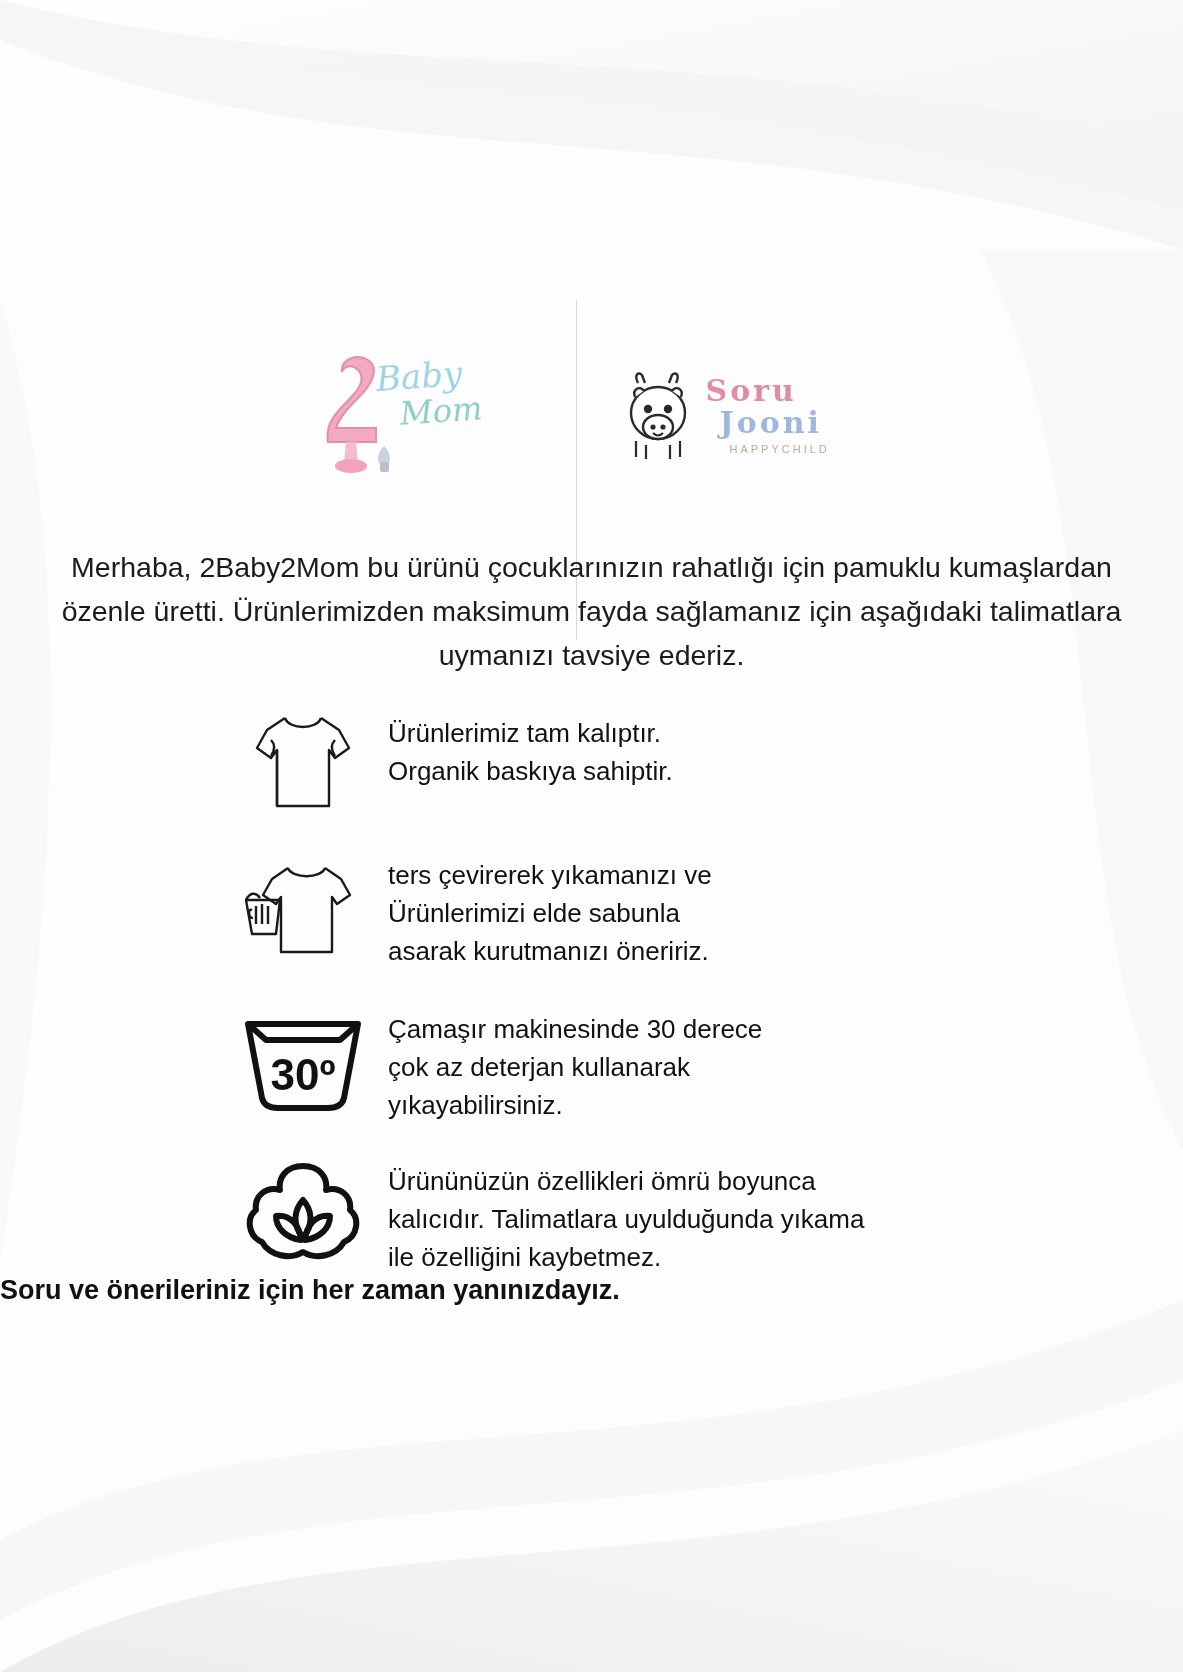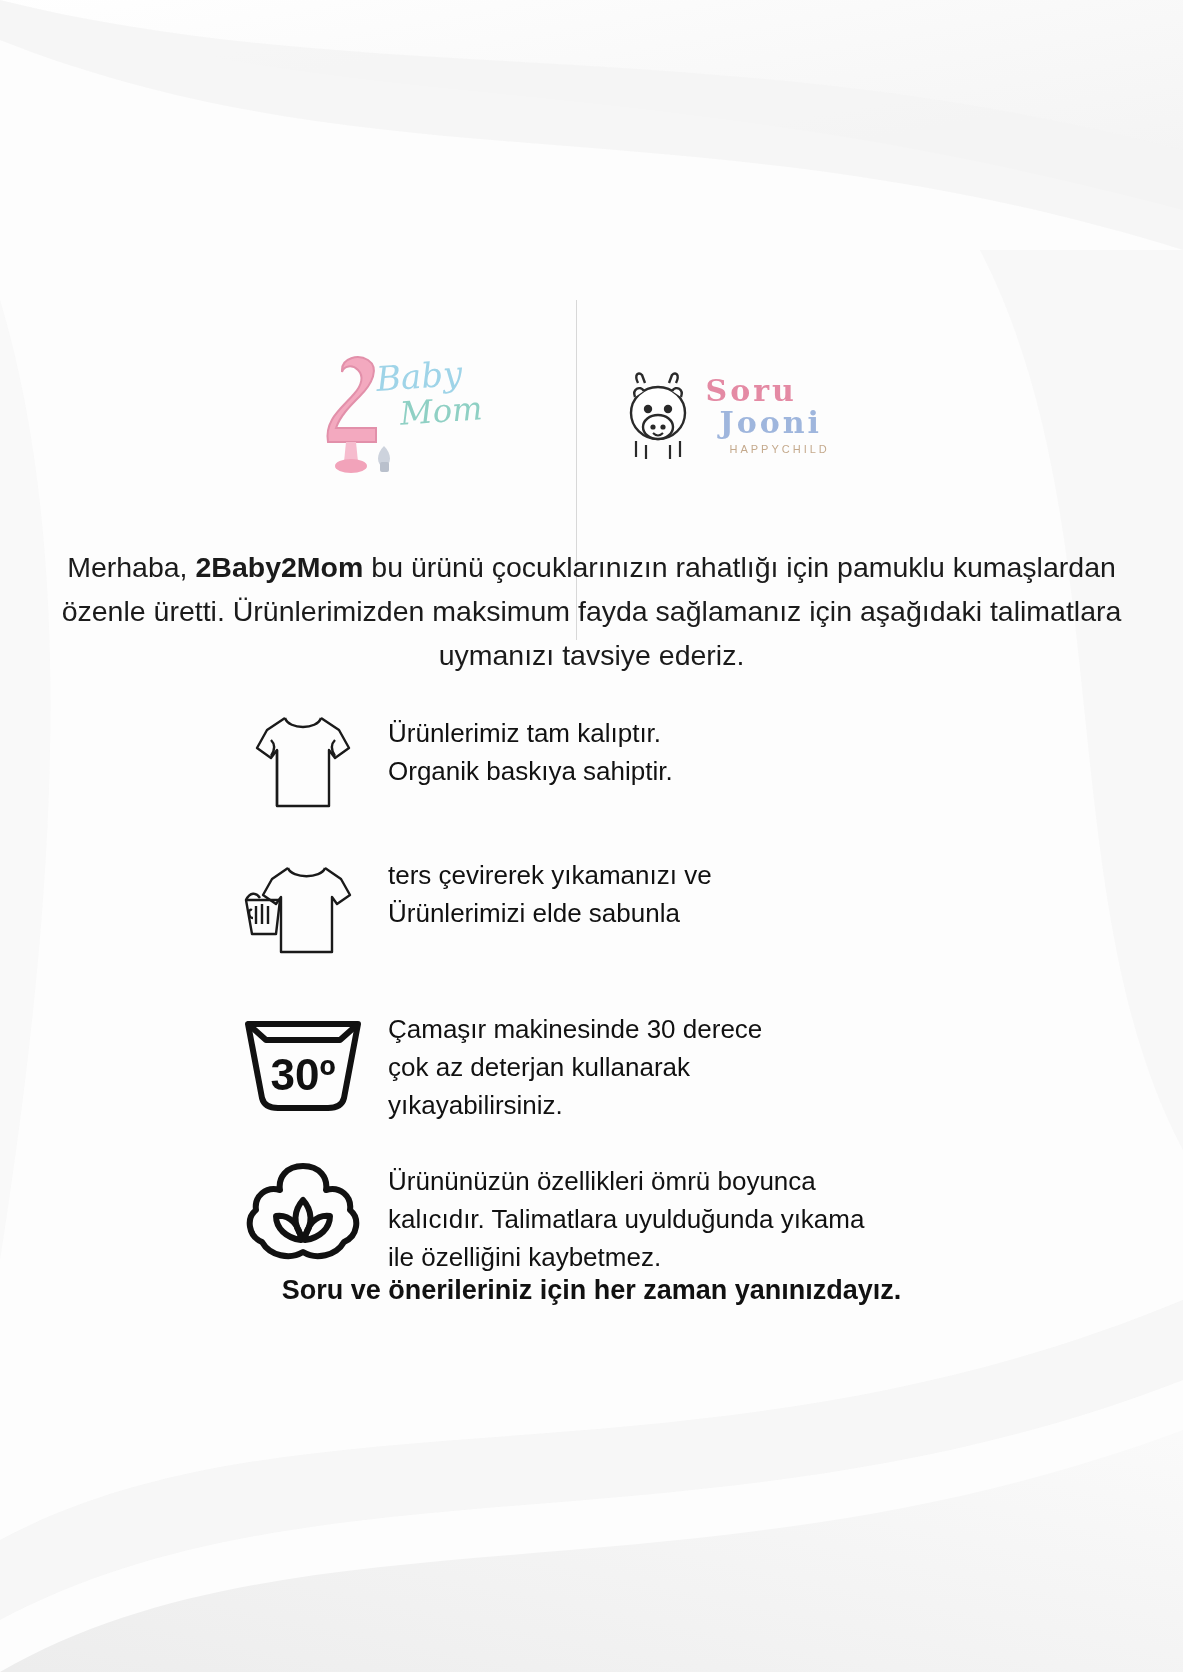--- a/index.html
+++ b/index.html
@@ -133,21 +133,21 @@
     top: 545px;
     left: 0;
     width: 100%;
     text-align: center;
     font-size: 28.5px;
     line-height: 44px;
     color: #1b1b1b;
     padding: 0 36px;
     box-sizing: border-box;
   }
-  .intro b { font-weight: 700; }
+  .intro b { font-weight: 400; }
 
   
   .rows {
     position: absolute;
     top: 700px;
     left: 218px;
     width: 800px;
   }
   .row {
     display: flex;
@@ -176,21 +176,20 @@
   .row-2 .texts { padding-top: 8px; }
   .row-3 .texts { padding-top: 4px; }
   .row-4 .texts { padding-top: 6px; }
 
   
   .footer {
     position: absolute;
     top: 1275px;
     left: 0;
     width: 100%;
-    text-align: center;
     font-size: 27px;
     font-weight: 700;
     color: #111;
   }
 </style>
 </head>
 <body>
 
 <div class="page">
 
@@ -298,20 +297,21 @@
               <path d="M10,52 L44,52 L40,86 L16,86 Z"></path>
               <path d="M10,52 C14,44 20,44 24,50"></path>
               <path d="M20,58 L20,76 M26,56 L26,76 M32,58 L32,76"></path>
               <path d="M16,62 C12,60 12,70 17,70"></path>
             </g>
           </svg>
         </div>
         <div class="texts">
           <div>ters çevirerek yıkamanızı ve</div>
           <div>Ürünlerimizi elde sabunla</div>
+          <div>asarak kurutmanızı öneririz.</div>
         </div>
       </div>
 
       <div class="row row-3">
         <div class="icon">
           <svg width="142" height="106" viewBox="0 0 142 106">
             <path d="M16,18 L126,18 L112,92 C110,100 104,102 96,102 L46,102 C38,102 32,100 30,92 Z" fill="none" stroke="#111" stroke-width="6" stroke-linejoin="round"></path>
             <path d="M16,18 L34,34 L108,34 L126,18" fill="none" stroke="#111" stroke-width="6" stroke-linejoin="round"></path>
             <text x="71" y="84" text-anchor="middle" font-family="'Liberation Sans', sans-serif" font-size="44" font-weight="700" fill="#111">30º</text>
           </svg>

